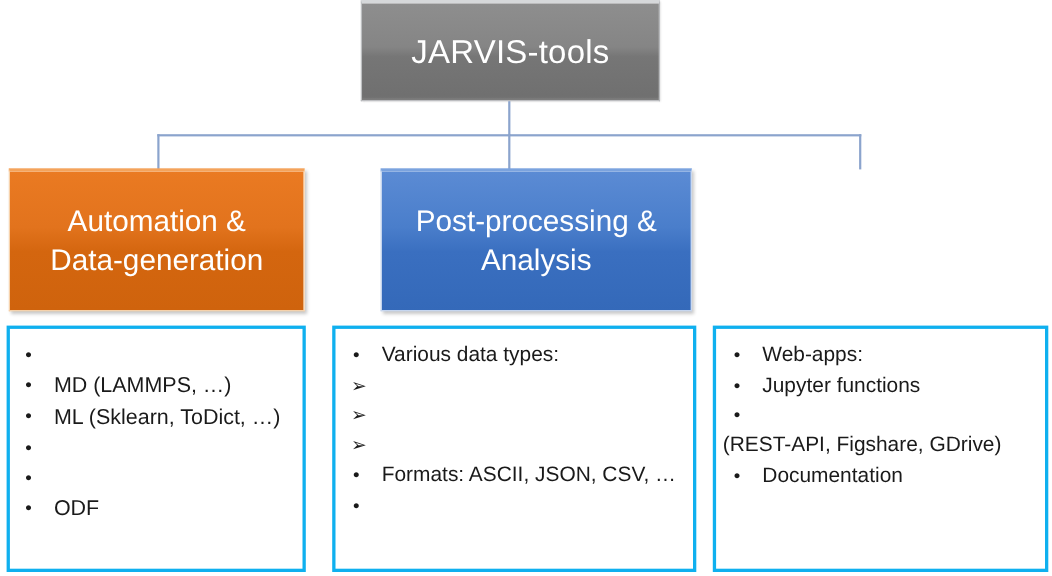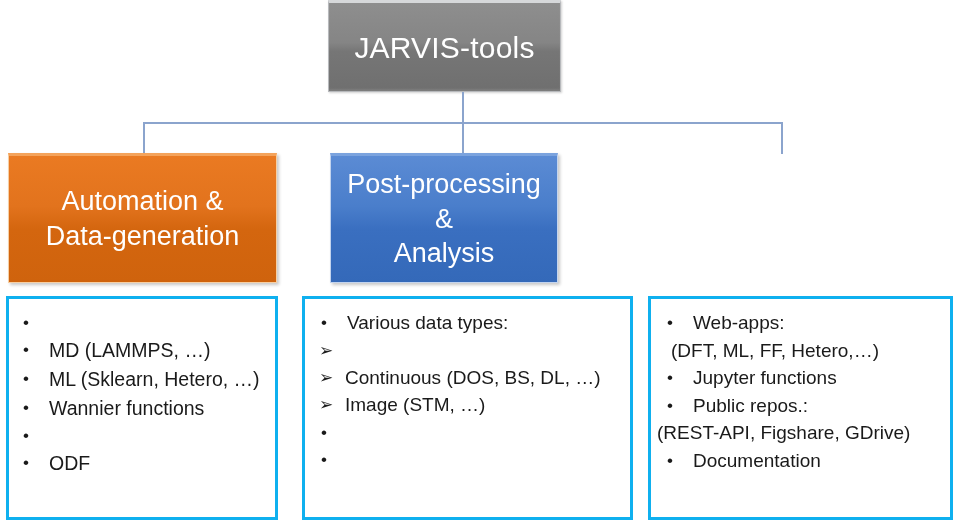--- a/index.html
+++ b/index.html
@@ -14,21 +14,21 @@
     background: #ffffff;
     font-family: "Liberation Sans", sans-serif;
     overflow: hidden;
   }
 
   
   .root-box {
     position: absolute;
     left: 328px;
     top: 0px;
-    width: 233px;
+    width: 272px;
     height: 92px;
     box-sizing: border-box;
     background: linear-gradient(180deg, #8e8e8e 0%, #858585 45%, #767676 55%, #6f6f6f 100%);
     border: 1px solid #b7b9bc;
     border-top: 3px solid #d6d8da;
     box-shadow: inset 0 -2px 2px rgba(255,255,255,0.10),
                 1px 1px 2px rgba(0,0,0,0.18);
     display: flex;
     align-items: center;
     justify-content: center;
@@ -73,22 +73,22 @@
 
   .cat-box.orange {
     left: 8px;
     width: 269px;
     background: linear-gradient(180deg, #ea7a22 0%, #e2731d 40%, #d4660f 58%, #cf630d 100%);
     border: 1px solid #f6cfa4;
     border-top: 3px solid #f4a35b;
     box-shadow: 2px 2px 3px rgba(0,0,0,0.22);
   }
   .cat-box.blue {
-    left: 330px;
-    width: 228px;
+    left: 346px;
+    width: 283px;
     background: linear-gradient(180deg, #5b8bd4 0%, #4a7ecb 40%, #3a6fc0 58%, #3469b9 100%);
     border: 1px solid #c3d4ee;
     border-top: 3px solid #7ba3de;
     box-shadow: 2px 2px 3px rgba(0,0,0,0.22);
   }
   .cat-box.green {
     left: 648px;
     width: 267px;
     background: linear-gradient(180deg, #5f9242 0%, #558a39 40%, #4b8030 58%, #477c2d 100%);
     border: 1px solid #cde0bd;
@@ -177,25 +177,24 @@
     <ul class="bullets">
         <li>
           <span class="marker dot">•</span>
         </li>
         <li>
           <span class="marker dot">•</span>
           <span class="li-text">MD (LAMMPS, …)</span>
         </li>
         <li>
           <span class="marker dot">•</span>
-          <span class="li-text">ML (Sklearn, Hetero, …)</span>
-        </li>
-        <li>
-          <span class="marker dot">•</span>
-          <span class="li-text">Wannier functions</span>
+          <span class="li-text">ML (Sklearn, ToDict, …)</span>
+        </li>
+        <li>
+          <span class="marker dot">•</span>
         </li>
         <li>
           <span class="marker dot">•</span>
         </li>
         <li>
           <span class="marker dot">•</span>
           <span class="li-text">ODF</span>
         </li>
       </ul>
   </div>
@@ -203,51 +202,45 @@
     <ul class="bullets">
         <li>
           <span class="marker dot">•</span>
           <span class="li-text">Various data types:</span>
         </li>
         <li>
           <span class="marker arrow">➢</span>
         </li>
         <li>
           <span class="marker arrow">➢</span>
-          <span class="li-text">Continuous (DOS, BS, DL, …)</span>
         </li>
         <li>
           <span class="marker arrow">➢</span>
-          <span class="li-text">Image (STM, …)</span>
-        </li>
-        <li>
-          <span class="marker dot">•</span>
+        </li>
+        <li>
+          <span class="marker dot">•</span>
+          <span class="li-text">Formats: ASCII, JSON, CSV, …</span>
         </li>
         <li>
           <span class="marker dot">•</span>
         </li>
       </ul>
   </div>
   <div class="detail-box d3">
     <ul class="bullets">
         <li>
           <span class="marker dot">•</span>
           <span class="li-text">Web-apps:</span>
         </li>
         <li>
-          <span class="marker none"></span>
-          <span class="li-text indent-text">(DFT, ML, FF, Hetero,…)</span>
-        </li>
-        <li>
           <span class="marker dot">•</span>
           <span class="li-text">Jupyter functions</span>
         </li>
         <li>
           <span class="marker dot">•</span>
-          <span class="li-text">Public repos.:</span>
         </li>
         <li>
           <span class="marker none"></span>
           <span class="li-text">(REST-API, Figshare, GDrive)</span>
         </li>
         <li>
           <span class="marker dot">•</span>
           <span class="li-text">Documentation</span>
         </li>
       </ul>

